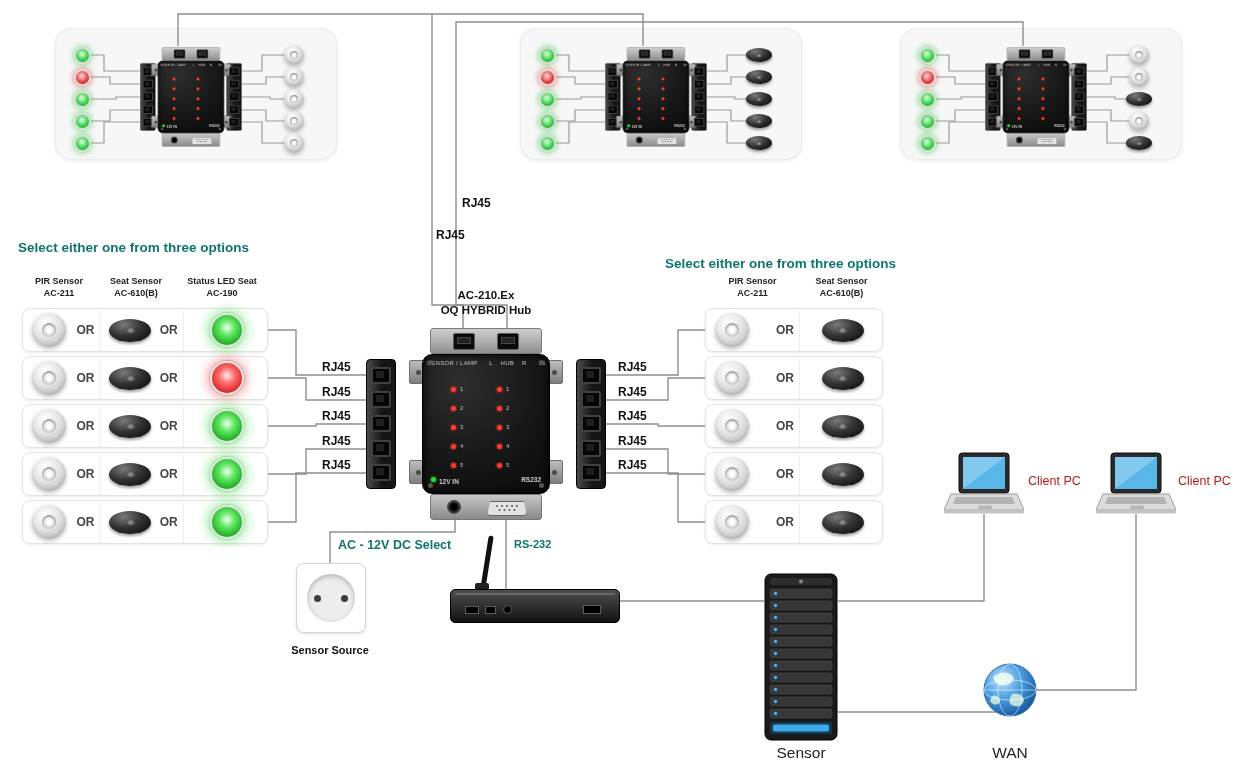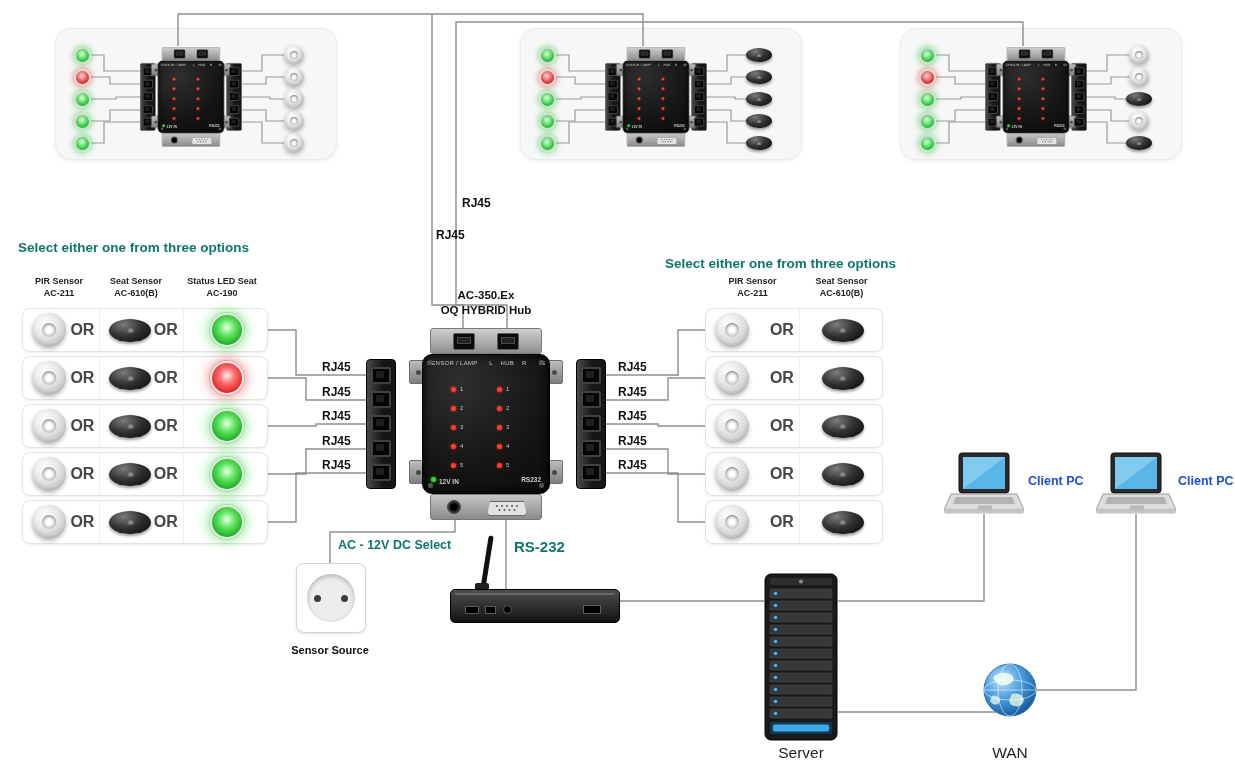--- a/index.html
+++ b/index.html
@@ -4,21 +4,21 @@
 <style>
   html,body{margin:0;padding:0;background:#fff;font-family:"Liberation Sans",sans-serif;}
   .stage{position:relative;width:1235px;height:767px;background:#fff;overflow:hidden;}
 
   
   .heading{position:absolute;font-size:13.5px;font-weight:bold;color:#0f766e;white-space:nowrap;}
   .rj45{position:absolute;font-size:12px;font-weight:bold;color:#111;}
   .colhead{position:absolute;text-align:center;font-size:9px;font-weight:bold;line-height:1.3;color:#222;}
   .caption-sm{position:absolute;font-weight:bold;font-size:11px;line-height:1.3;text-align:center;color:#111;}
   .caption-lg{position:absolute;font-size:15.5px;text-align:center;color:#222;}
-  .pc-caption{position:absolute;font-size:12.5px;font-weight:bold;color:#1d4ed8;}
+  .pc-caption{position:absolute;font-size:12.5px;font-weight:normal;color:#b91c1c;}
   .hub-title{position:absolute;text-align:center;font-weight:bold;font-size:11.5px;line-height:1.3;color:#111;}
 
   
   svg.wires{position:absolute;left:0;top:0;pointer-events:none;}
   svg.wires path{fill:none;stroke:#8e8e8e;stroke-width:1.4px;}
   svg.pnet{position:absolute;left:0;top:0;}
   svg.pnet path{fill:none;stroke:#9a9a9a;stroke-width:1.2px;}
 
   
   .panel{position:absolute;width:280px;height:130px;background:#f7f7f7;border:1px solid #ebebeb;border-radius:16px;box-shadow:0 1px 4px rgba(0,0,0,.07);}
@@ -52,21 +52,21 @@
   .lamp[data-color="green"]{background:radial-gradient(circle at 50% 42%,#eaffea 0%,#5ee65e 35%,#16a81e 78%,#0c7c12);box-shadow:0 0 12px 2px rgba(60,220,70,.6),0 0 0 1px #cfe8cf;}
   .lamp[data-color="red"]{background:radial-gradient(circle at 50% 42%,#ffecec 0%,#ff6b6b 35%,#d61f1f 78%,#a01010);box-shadow:0 0 12px 2px rgba(230,60,60,.55),0 0 0 1px #ecd0d0;}
 
   
   .optrow{position:absolute;width:246px;height:44px;background:#fff;border:1px solid #e3e3e3;border-radius:8px;box-shadow:0 1px 3px rgba(0,0,0,.08);display:flex;align-items:center;box-sizing:border-box;}
   .optrow.right{width:178px;}
   .optcell{display:flex;align-items:center;justify-content:space-between;height:100%;box-sizing:border-box;padding:0 5px 0 9px;border-right:1px solid #efefef;}
   .optcell.last{border-right:none;justify-content:center;}
   .c1{width:78px;}.c2{width:84px;}.c3{width:84px;}
   .c1r{width:95px;}.c2r{width:83px;}
-  .or{font-size:16px;font-weight:bold;color:#444;}
+  .or{font-size:12px;font-weight:bold;color:#444;}
 
   
   .mini-hub{position:absolute;left:84px;top:18px;transform:scale(.52);transform-origin:top left;}
   .hub-assembly{display:flex;align-items:center;gap:4px;width:196px;}
   .jack-strip{width:30px;height:130px;background:linear-gradient(90deg,#4a4a4a,#161616 55%);border:1px solid #000;border-radius:4px;display:flex;flex-direction:column;justify-content:space-evenly;align-items:center;box-sizing:border-box;}
   .jack-strip.abs{position:absolute;}
   .jack{width:20px;height:17px;background:#050505;border:2px solid #414141;border-radius:2px;position:relative;box-sizing:border-box;}
   .jack::after{content:"";position:absolute;left:3px;top:2px;width:8px;height:7px;background:#1f1f1f;}
   .hub-col{position:relative;width:128px;}
   .hub-col.abs{position:absolute;}
@@ -647,21 +647,21 @@
   <span class="rj45" style="left:322px;top:409px;">RJ45</span>
   <span class="rj45" style="left:322px;top:434px;">RJ45</span>
   <span class="rj45" style="left:322px;top:458px;">RJ45</span>
   <span class="rj45" style="left:618px;top:360px;">RJ45</span>
   <span class="rj45" style="left:618px;top:385px;">RJ45</span>
   <span class="rj45" style="left:618px;top:409px;">RJ45</span>
   <span class="rj45" style="left:618px;top:434px;">RJ45</span>
   <span class="rj45" style="left:618px;top:458px;">RJ45</span>
 
   <div class="hub-title" style="left:412px;top:288px;width:148px;">
-    <div>AC-350.Ex</div>
+    <div>AC-210.Ex</div>
       <div>OQ HYBRID Hub</div>
   </div>
 
   <div class="jack-strip abs" style="left:366px;top:359px;">
     <div class="jack"></div>
       <div class="jack"></div>
       <div class="jack"></div>
       <div class="jack"></div>
       <div class="jack"></div>
   </div>
@@ -737,21 +737,21 @@
         <em>RS232</em>
       </div>
     </div>
     <div class="hub-botplate">
       <div class="dcjack"></div>
       <div class="db9"></div>
     </div>
   </div>
 
   <div class="heading" style="left:338px;top:538px;font-size:12.5px;">AC - 12V DC Select</div>
-  <div class="heading" style="left:514px;top:538px;font-size:15px;">RS-232</div>
+  <div class="heading" style="left:514px;top:538px;font-size:11px;">RS-232</div>
 
   <div class="outlet" style="left:296px;top:563px;">
     <div class="recess"></div>
     <div class="hole l"></div>
     <div class="hole r"></div>
   </div>
   <div class="caption-sm" style="left:280px;top:643px;width:100px;">Sensor Source</div>
 
   <div class="fhd" style="left:450px;top:535px;">
     <div class="ant"></div>
@@ -792,21 +792,21 @@
           <circle cx="11.5" cy="92.5" r="1.8"></circle>
           <circle cx="11.5" cy="104.5" r="1.8"></circle>
         <circle cx="11.5" cy="116.5" r="1.8"></circle>
           <circle cx="11.5" cy="128.5" r="1.8"></circle>
           <circle cx="11.5" cy="140.5" r="1.8"></circle>
       </g>
       <rect x="6" y="149" width="62" height="12" rx="2" fill="#123a57"></rect>
       <rect x="9" y="151.5" width="56" height="7" rx="2" fill="#3fa9e8"></rect>
     </svg>
   </div>
-  <div class="caption-lg" style="left:757px;top:744px;width:88px;">Server</div>
+  <div class="caption-lg" style="left:757px;top:744px;width:88px;">Sensor</div>
 
   <div class="absbox" style="left:982px;top:662px;width:56px;height:56px;">
     <svg width="56" height="56" viewBox="0 0 56 56">
       <defs>
         <radialGradient id="gw" cx="35%" cy="30%" r="80%">
           <stop offset="0%" stop-color="#c3e2ff"></stop>
             <stop offset="45%" stop-color="#4a9fe0"></stop>
             <stop offset="100%" stop-color="#0d4f93"></stop>
         </radialGradient>
       </defs>

